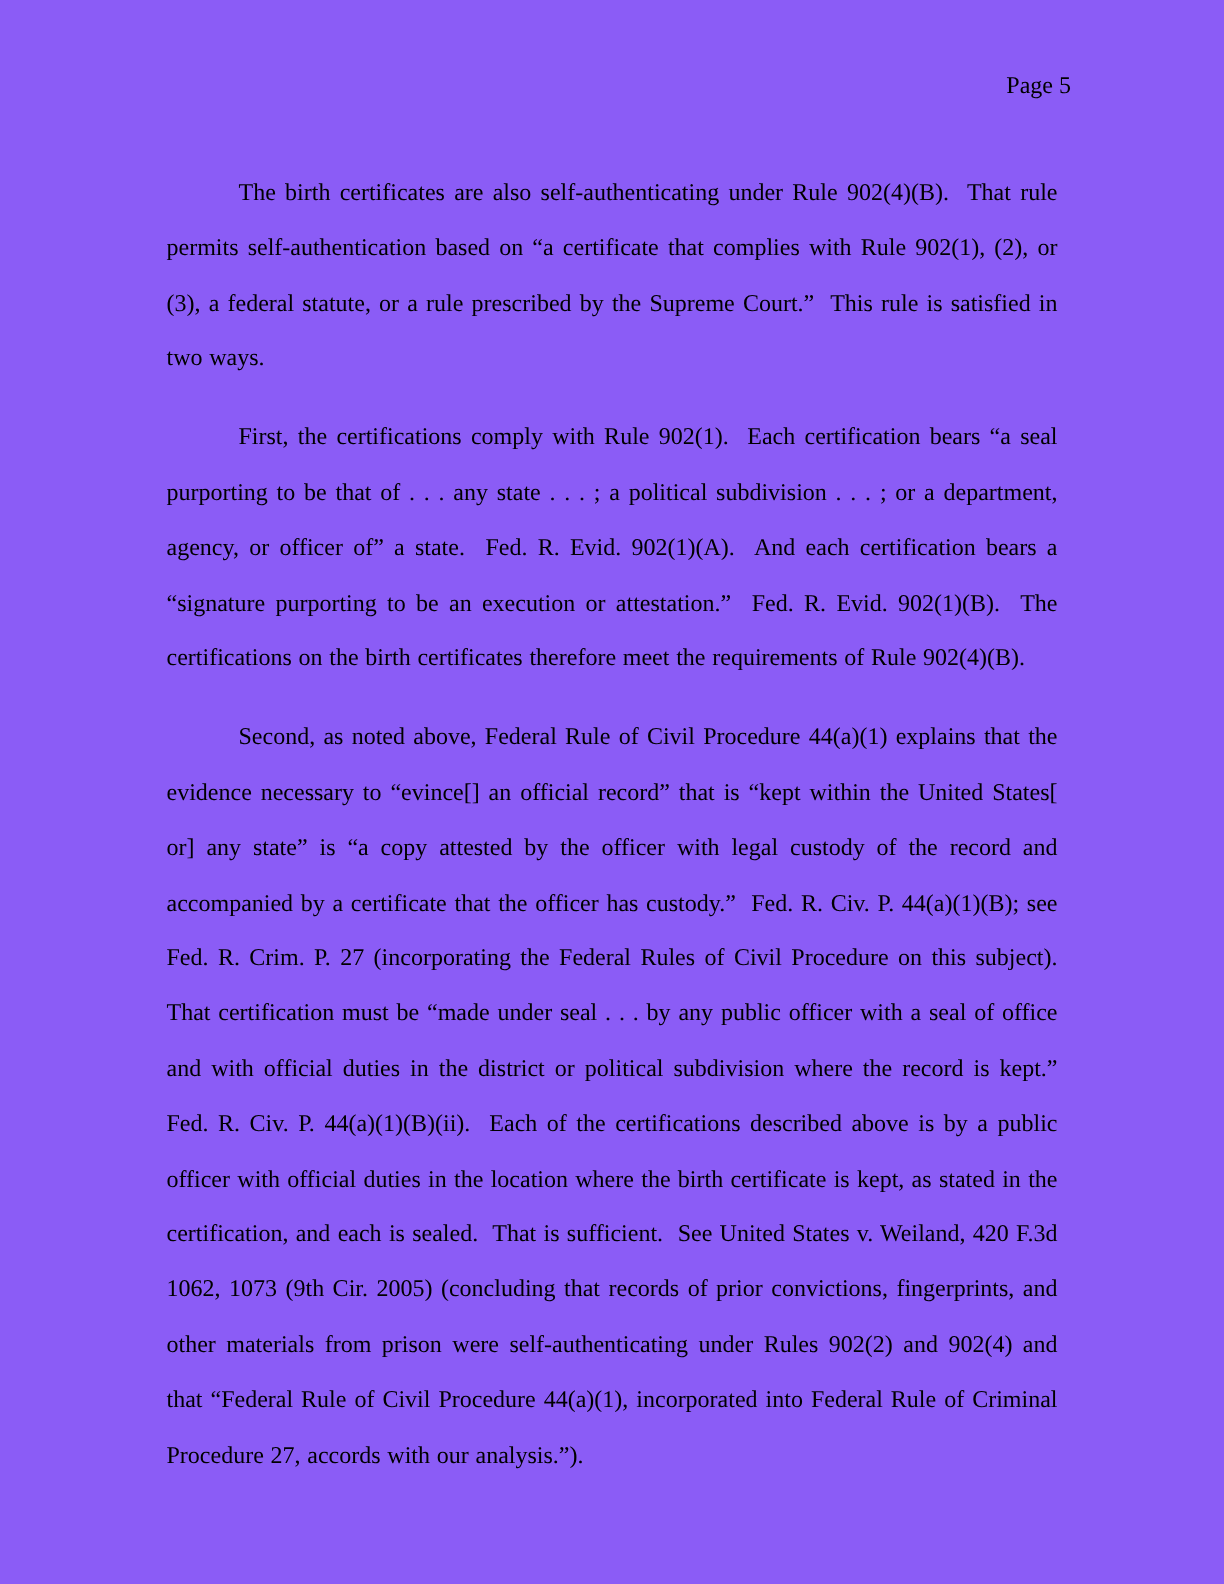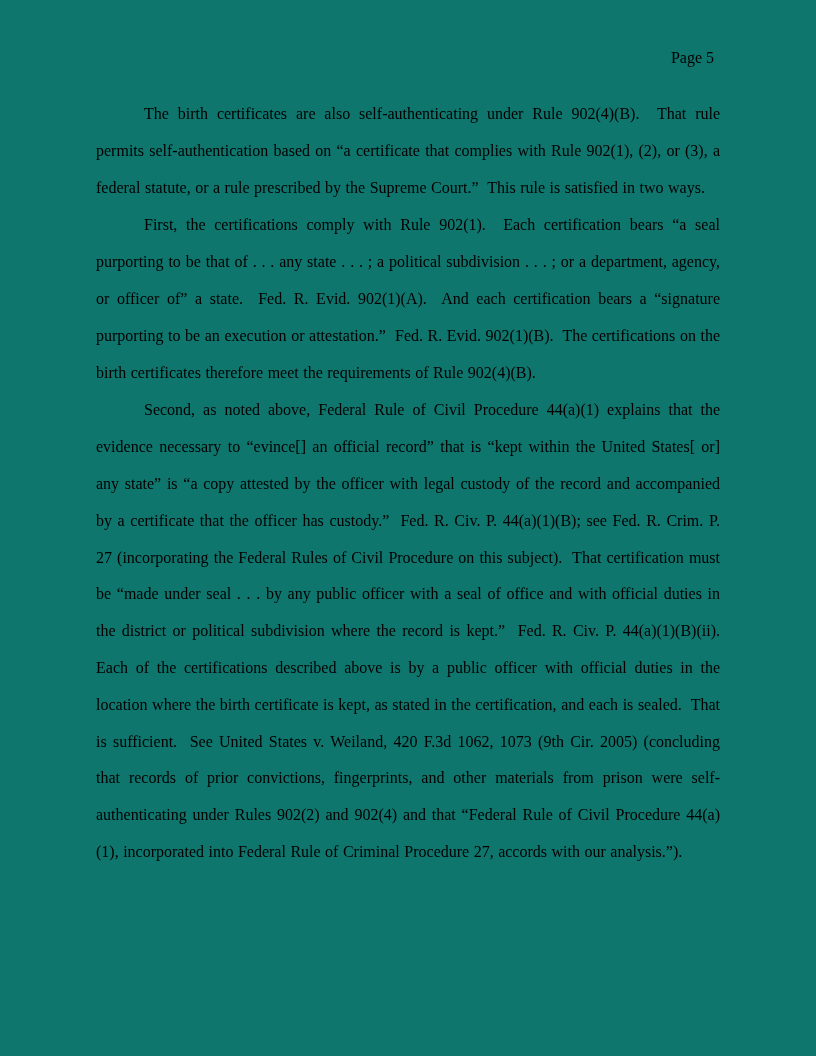--- a/index.html
+++ b/index.html
@@ -4,21 +4,21 @@
 <style>
   html, body {
     margin: 0;
     padding: 0;
     background: #ffffff;
   }
   .page {
     position: relative;
     width: 816px;
     height: 1056px;
-    background: #0f766e;
+    background: #8b5cf6;
     color: #000000;
     font-family: "Liberation Serif", "DejaVu Serif", serif;
     font-size: 16px;
     overflow: hidden;
   }
   .page-header {
     position: absolute;
     top: 49px;
     left: 95px;
     right: 102px;
@@ -27,21 +27,21 @@
   }
   .doc-body {
     position: absolute;
     top: 95px;
     left: 95px;
     right: 95px;
     text-align: justify;
     line-height: 36.8px;
   }
   .para {
-    margin: 1px;
+    margin: 16px;
     text-indent: 48px;
     white-space: pre-wrap;
     word-spacing: 0.5px;
   }
   .italic {
   }
 </style>
 </head>
 <body>
 

